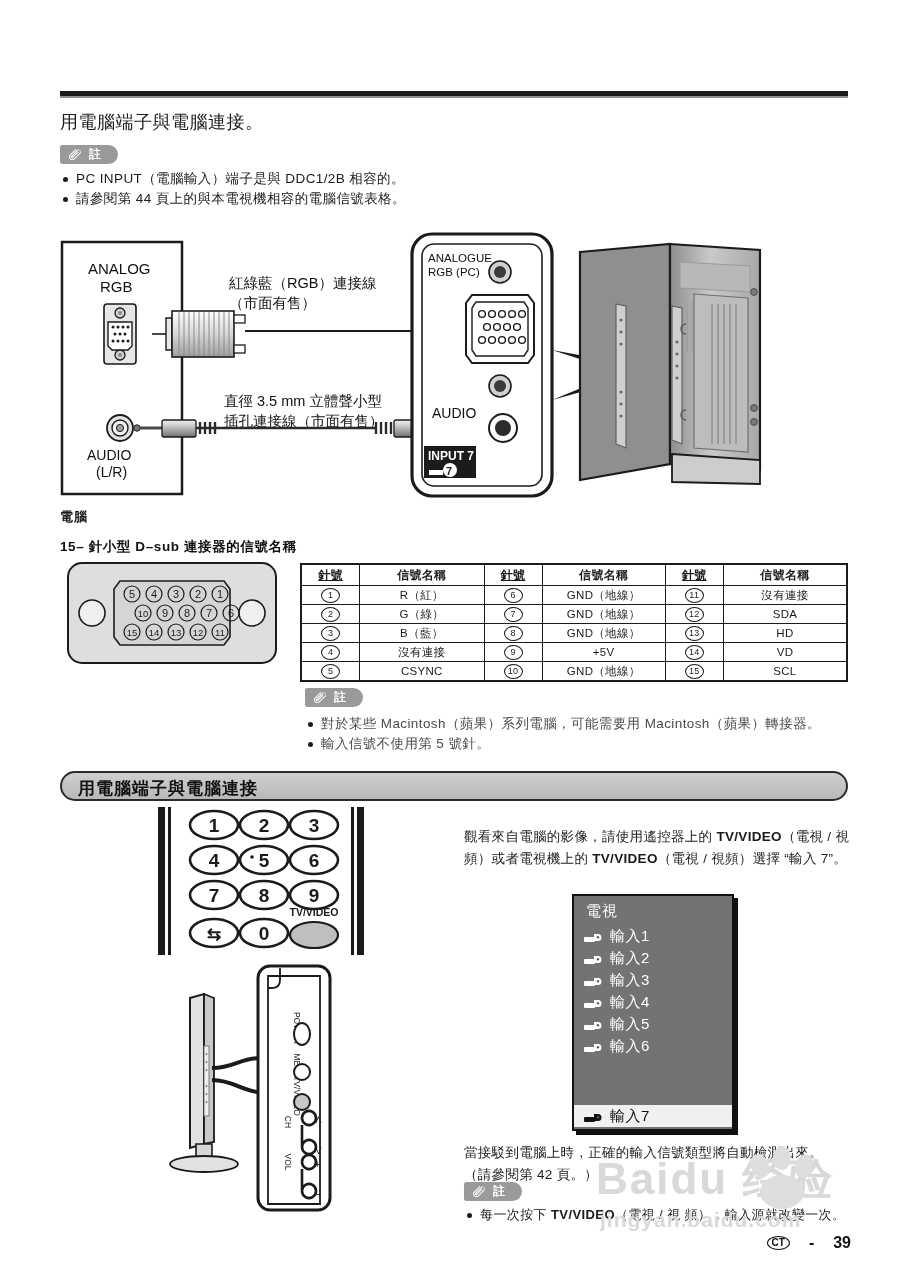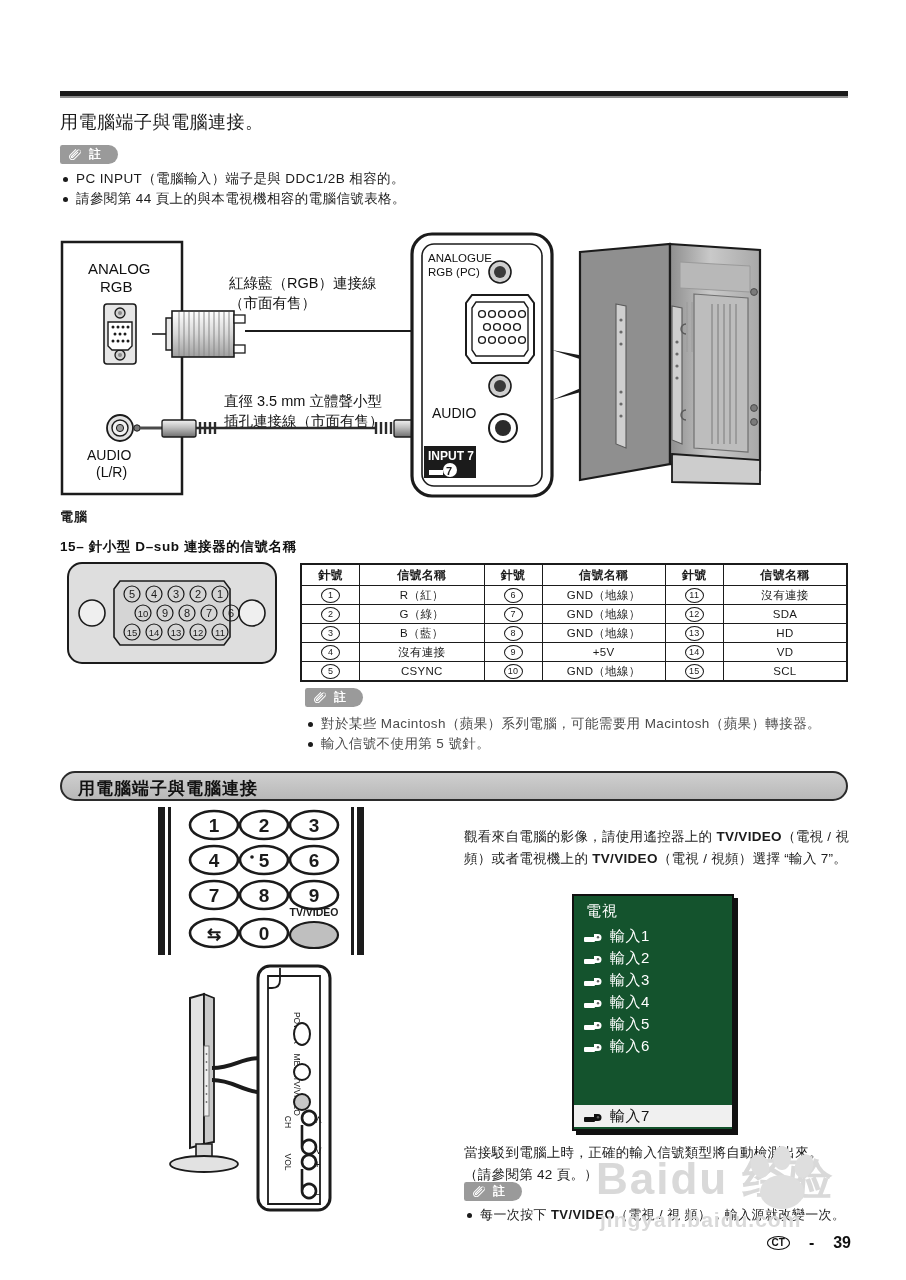--- a/index.html
+++ b/index.html
@@ -65,21 +65,21 @@
   .pin-table{
     position:absolute;left:300px;top:563px;width:548px;
     border-collapse:collapse;border:2px solid #1b1b1b;
     font-size:11.5px;color:#1b1b1b;background:#fff;
   }
   .pin-table th,.pin-table td{
     border:1px solid #1b1b1b;text-align:center;height:18px;padding:0 2px;font-weight:normal;
     letter-spacing:.3px;
   }
   .pin-table th{font-weight:bold;font-size:12px;height:20px;}
-  .pin-table .c-num{width:56px;}
+  .pin-table .c-num{width:56px;text-decoration:underline;}
   .pin-table .c-name{width:126px;}
   .pin-circ{
     display:inline-block;min-width:13px;height:13px;line-height:13px;
     border:1px solid #1b1b1b;border-radius:50%;font-size:9px;padding:0 2px;box-sizing:content-box;
   }
 
   #note-dsub{position:absolute;left:305px;top:688px;}
   #note-dsub .note-list{margin-top:7px;}
   #note-dsub .note-list li{color:#4b4b4b;}
 
@@ -100,21 +100,21 @@
   
   .rc-para{
     position:absolute;left:464px;top:812px;width:386px;
     font-size:13.5px;line-height:22px;color:#1b1b1b;letter-spacing:.3px;
   }
   .rc-para b{font-weight:bold;}
 
   
   .osd{
     position:absolute;left:572px;top:894px;width:162px;
-    background:#14532d;border:2px solid #111;box-sizing:border-box;
+    background:#737373;border:2px solid #111;box-sizing:border-box;
     padding:6px 0 2px 0;
     box-shadow:4px 4px 0 #111;
   }
   .osd-title{
     color:#fff;font-size:15px;padding:0 0 4px 12px;letter-spacing:1px;
   }
   .osd-item{
     display:flex;align-items:center;gap:7px;padding:2px 0 2px 10px;
     color:#fff;font-size:15px;letter-spacing:.5px;height:22px;box-sizing:border-box;
   }

